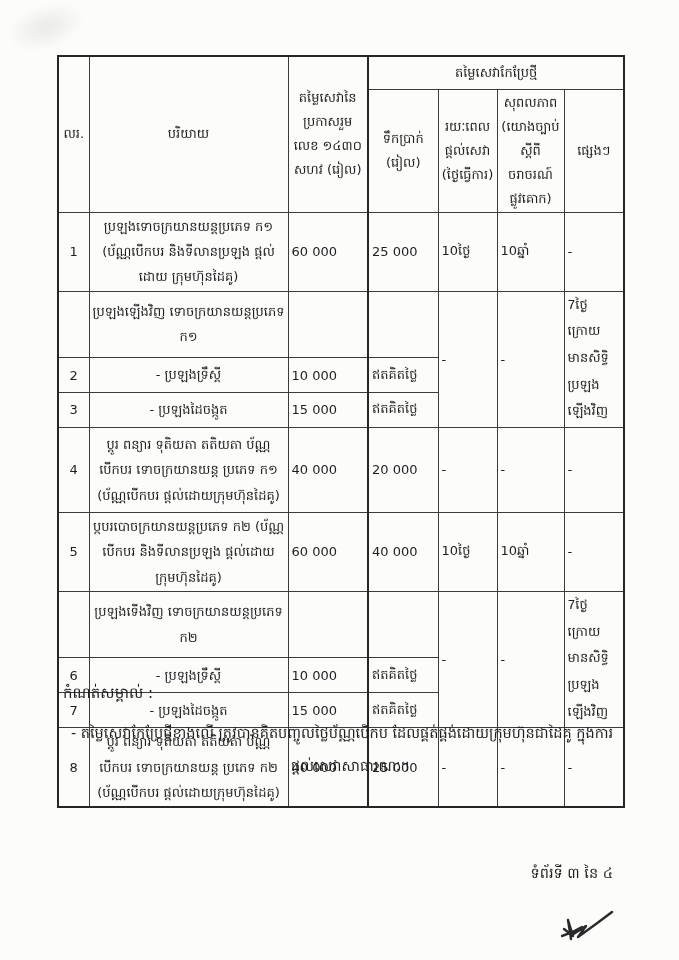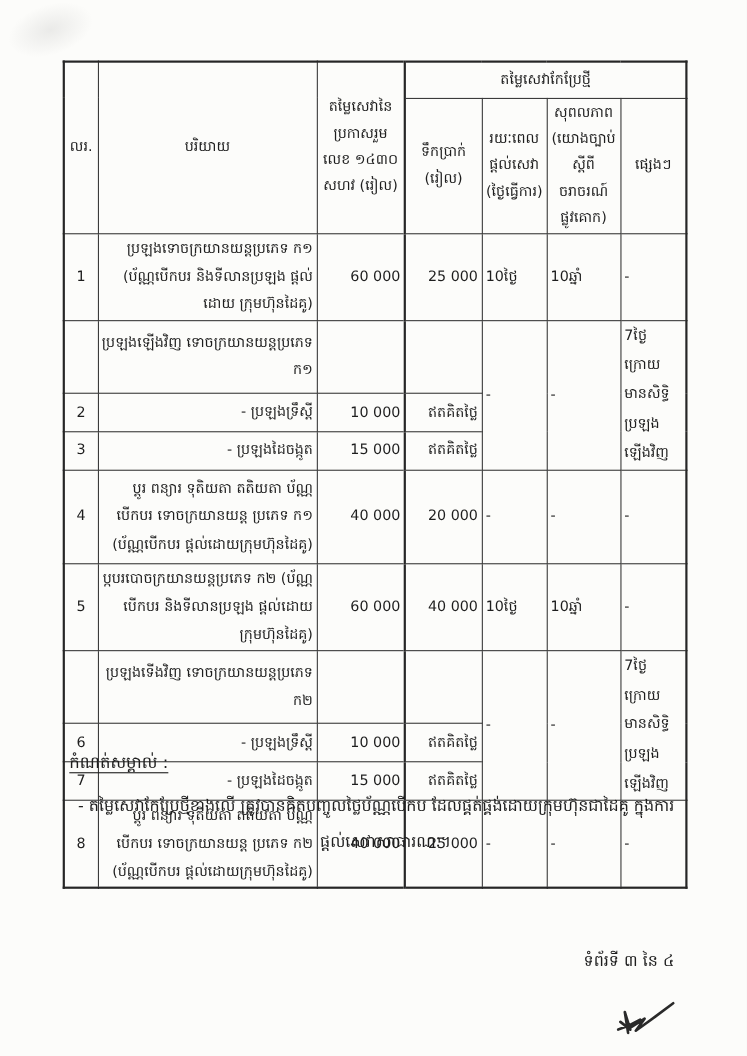--- a/index.html
+++ b/index.html
@@ -28,30 +28,30 @@
   thead th { line-height:1.85; }
   tr.h-group { height:33px; }
   tr.h-sub   { height:97px; }
   tr.r-1 { height:78px; }
   tr.r-4 { height:85px; }
   tr.r-5 { height:76px; }
   tr.r-8 { height:79px; }
   tr.r-subhead { height:26px; }
   tr.r-subrow  { height:28px; }
   .c-no   { text-align:center; }
-  .c-desc { text-align:right; padding:2px 4px 2px 6px; line-height:1.95; word-break:break-word; }
-  .c-num  { text-align:right; padding-right:7px; font-size:13.5px; }
+  .c-desc { text-align:center; padding:2px 4px 2px 6px; line-height:1.95; word-break:break-word; }
+  .c-num  { text-align:left; padding-right:7px; font-size:13.5px; }
   .c-mid  { }
-  .c-others { line-height:2.05; padding:0 2px; word-break:break-word; }
+  .c-others { line-height:2.05; padding:0 2px; word-break:break-word;font-family:Liberation Mono, monospace; }
   .notes {
     position:absolute; left:63px; top:683px; width:558px; font-size:14.5px;
   }
   .notes-heading {
     font-size:15px; margin-bottom:12px;
-    text-decoration:underline; text-underline-offset:4px;
+    text-underline-offset:4px;
   }
   .note-item {
     line-height:2.25; padding-left:17px; text-indent:-17px;
     margin-bottom:10px; word-break:break-word;text-align:center;
   }
   .page-footer {
     position:absolute; top:864px; right:66px; font-size:14.5px;
   }
   .signature { position:absolute; left:556px; top:903px; }
 </style>

